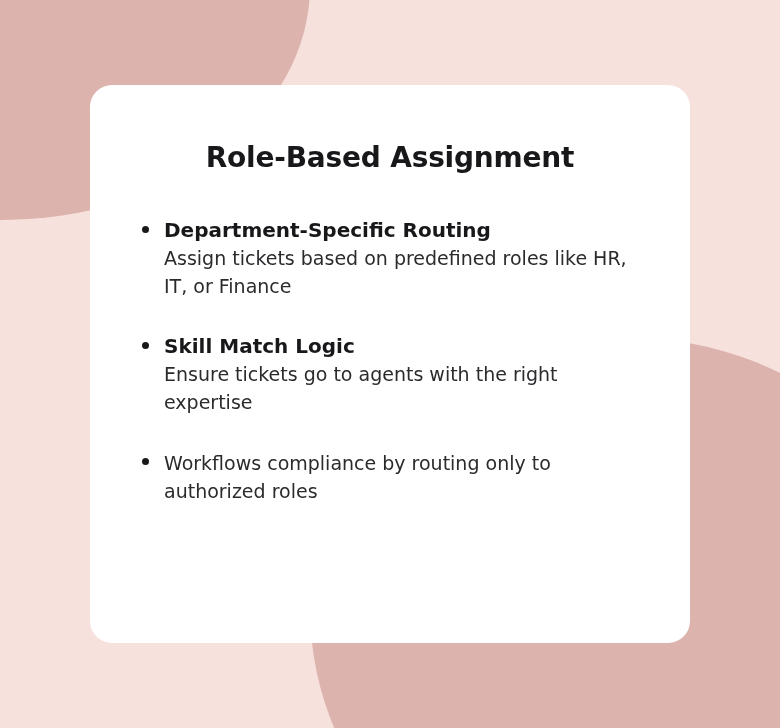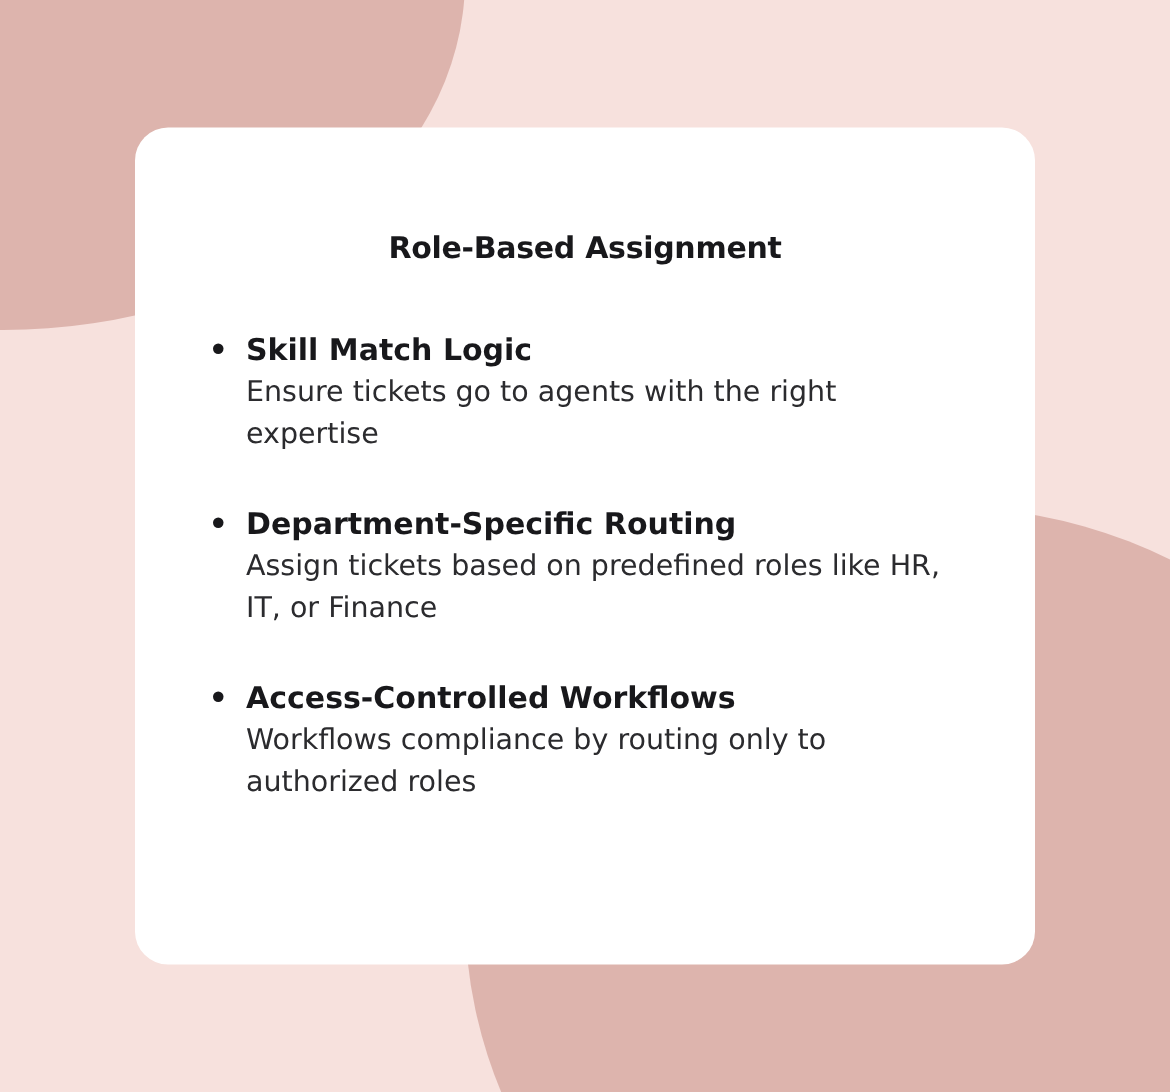--- a/index.html
+++ b/index.html
@@ -44,25 +44,25 @@
     top: 85px;
     width: 600px;
     height: 558px;
     background: #ffffff;
     border-radius: 22px;
     box-sizing: border-box;
     padding: 40px 46px 30px 46px;
   }
   .card-title {
     text-align: center;
-    font-size: 20px;
+    font-size: 28px;
     font-weight: bold;
     color: #18181b;
     letter-spacing: -0.2px;
-    margin: 28px 0 0 0;
+    margin: 16px 0 0 0;
   }
   .bullet-list {
     margin: 44px 0 0 0;
     padding: 0;
     list-style: none;
   }
   .bullet-item {
     position: relative;
     padding-left: 28px;
     margin-bottom: 34px;
@@ -103,31 +103,30 @@
   <div class="blob-bottom-right"></div>
 
   <div class="card">
 
     <h1 class="card-title">Role-Based Assignment</h1>
 
     <ul class="bullet-list">
 
       <li class="bullet-item">
         <span class="bullet-dot"></span>
+        <p class="bullet-heading">Department-Specific Routing</p>
+        <p class="bullet-desc">Assign tickets based on predefined roles like HR, IT, or Finance</p>
+      </li>
+
+      <li class="bullet-item">
+        <span class="bullet-dot"></span>
         <p class="bullet-heading">Skill Match Logic</p>
         <p class="bullet-desc">Ensure tickets go to agents with the right expertise</p>
       </li>
 
       <li class="bullet-item">
         <span class="bullet-dot"></span>
-        <p class="bullet-heading">Department-Specific Routing</p>
-        <p class="bullet-desc">Assign tickets based on predefined roles like HR, IT, or Finance</p>
-      </li>
-
-      <li class="bullet-item">
-        <span class="bullet-dot"></span>
-        <p class="bullet-heading">Access-Controlled Workflows</p>
         <p class="bullet-desc">Workflows compliance by routing only to authorized roles</p>
       </li>
 
     </ul>
   </div>
 </div>
 
 </body></html>

